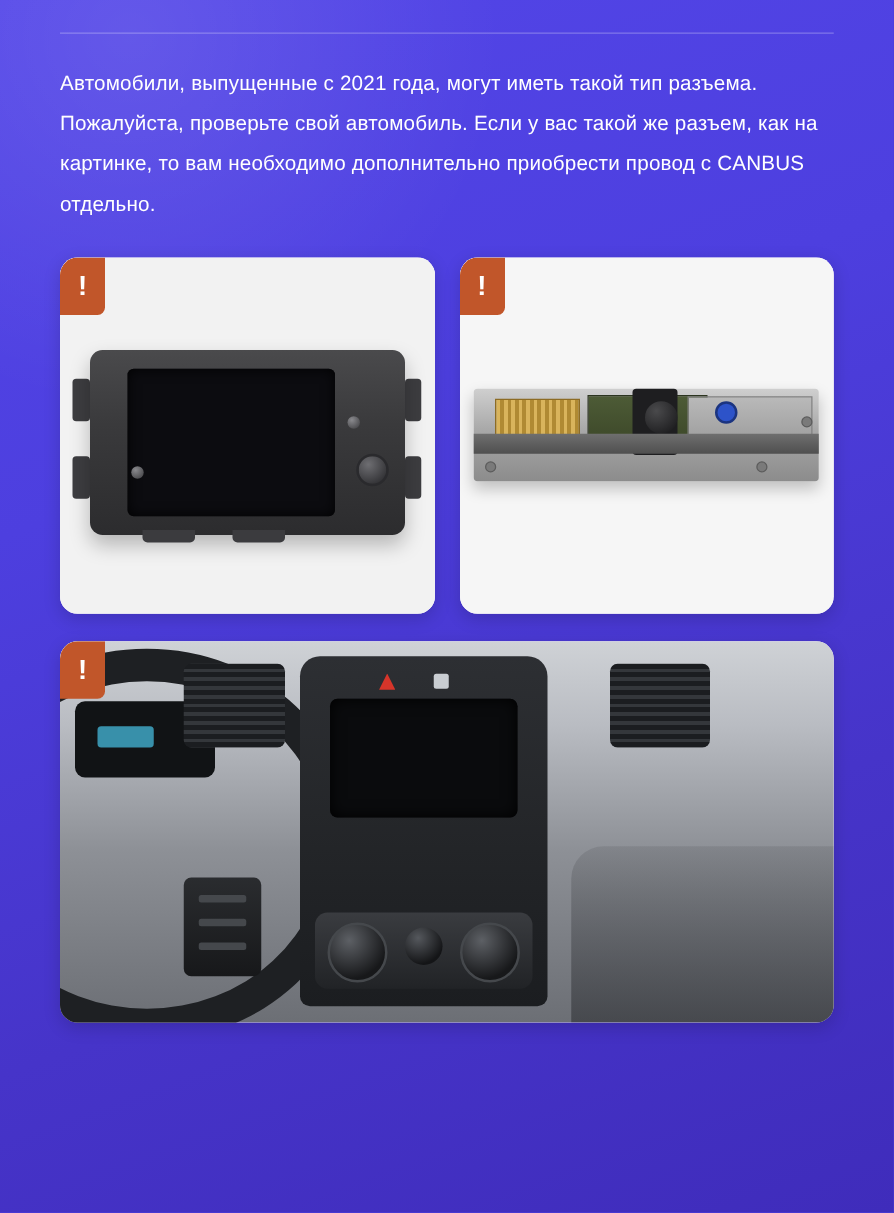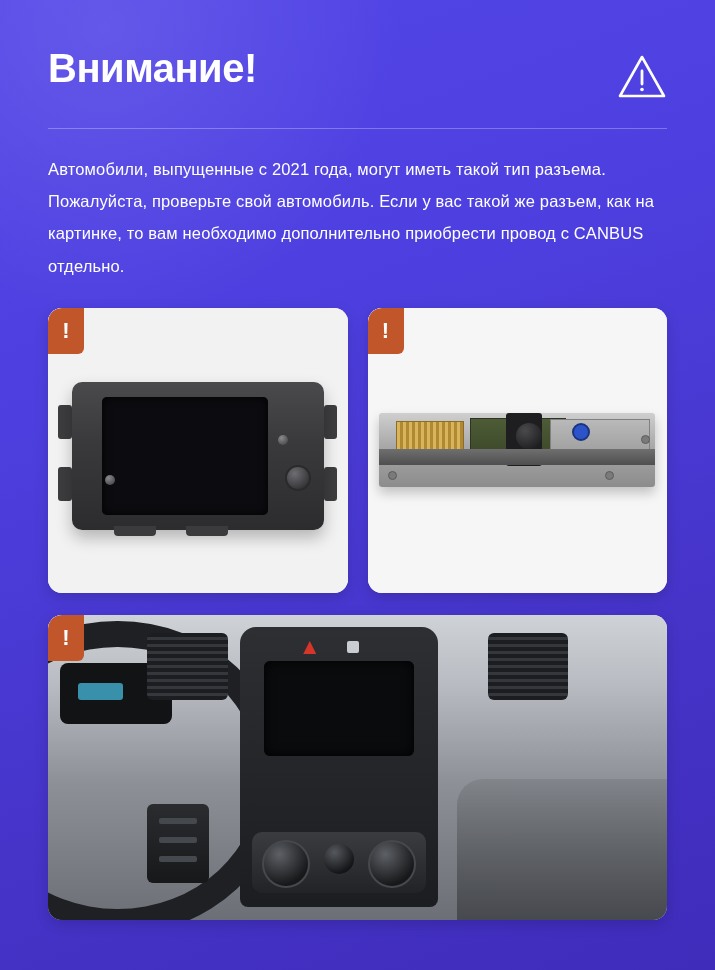--- a/index.html
+++ b/index.html
@@ -401,30 +401,20 @@
     height: 46%;
     background: linear-gradient(180deg, rgba(60,62,66,0.15), rgba(40,42,46,0.55));
     border-radius: 26px 0 0 0;
   }
 </style>
 </head>
 <body>
 
 <div class="page">
 
-  <div class="header">
-    <h1 class="title">Внимание!</h1>
-    <span class="warn-triangle">
-      <svg viewBox="0 0 50 50" width="50" height="50" aria-hidden="true">
-        <path d="M25 5 L47 44 L3 44 Z" fill="none" stroke="#ffffff" stroke-width="2.6" stroke-linejoin="round"></path>
-        <line x1="25" y1="19" x2="25" y2="32" stroke="#ffffff" stroke-width="2.8" stroke-linecap="round"></line>
-        <circle cx="25" cy="37.5" r="1.8" fill="#ffffff"></circle>
-      </svg>
-    </span>
-  </div>
 
   <div class="divider"></div>
 
   <p class="body-text">Автомобили, выпущенные с 2021 года, могут иметь такой тип разъема. Пожалуйста, проверьте свой автомобиль. Если у вас такой же разъем, как на картинке, то вам необходимо дополнительно приобрести провод с CANBUS отдельно.</p>
 
   <div class="cards-row">
 
     <div class="card">
       <div class="badge">!</div>
       <div class="photo">

